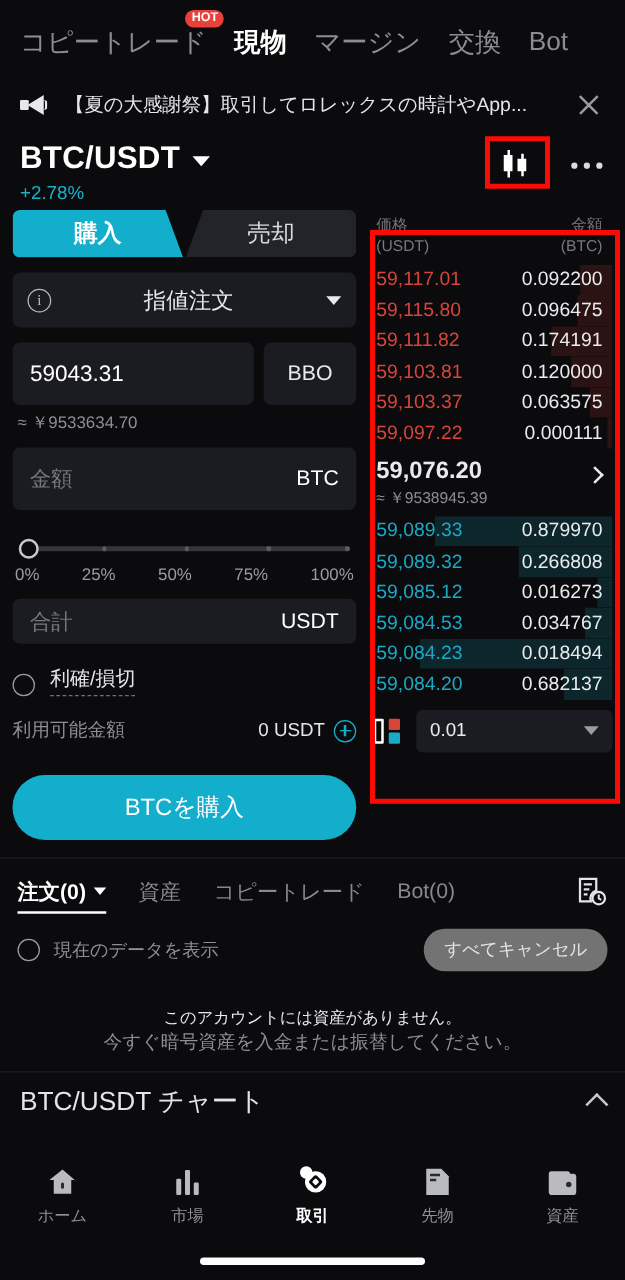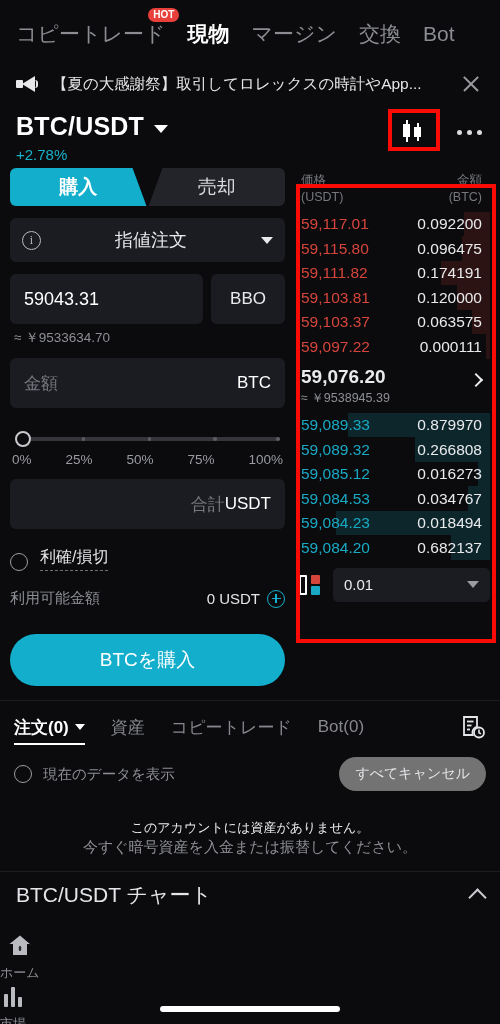--- a/index.html
+++ b/index.html
@@ -148,23 +148,23 @@
   .slider-knob {
     position: absolute; left: -1px; top: -1px; width: 16px; height: 16px;
     border-radius: 50%; border: 2.2px solid #c8c9cd; background: #0b0b0d;
   }
   .slider-labels {
     display: flex; justify-content: space-between;
     font-size: 13.5px; color: #9a9ca1; margin-bottom: 12px; padding: 0 2px;
   }
 
   .total-input {
-    height: 50px; background: #1b1c21; border-radius: 6px;
+    height: 36px; background: #1b1c21; border-radius: 6px;
     display: flex; align-items: center; padding: 0 14px;
-    justify-content: flex-end; margin-bottom: 18px;
+    justify-content: space-between; margin-bottom: 18px;
   }
 
   
   .tpsl { display: flex; align-items: flex-end; gap: 12px; margin-bottom: 18px; }
   .radio-o { width: 18px; height: 18px; border: 1.7px solid #9a9ca1; border-radius: 50%; flex: none; }
   .tpsl-label {
     font-size: 16px; color: #e4e5e8;
     border-bottom: 1.5px dashed #6d6f75; padding-bottom: 2px;
   }
 
@@ -260,21 +260,21 @@
   .chartbar {
     display: flex; align-items: center; justify-content: space-between;
     padding: 0 16px; height: 46px; border-top: 1px solid #1d1e23;
   }
   .chartbar-label { font-size: 21px; color: #e4e5e8; }
   .chev-up { width: 13px; height: 13px; border-left: 2.2px solid #c8c9cd; border-top: 2.2px solid #c8c9cd; transform: rotate(45deg); margin-top: 5px; }
 
   
   .bottomnav {
     position: absolute; left: 0; right: 0; bottom: 0; height: 105px;
-    background: #0b0b0d; display: flex; align-items: flex-start; padding-top: 12px; flex-direction: column;
+    background: #0b0b0d; display: flex; align-items: flex-start; padding-top: 12px;
   }
   .navitem { flex: 1; display: flex; flex-direction: column; align-items: center; gap: 7px; }
   .navlabel { font-size: 13px; color: #8d8f95; }
   .navitem.active .navlabel { color: #ffffff; font-weight: bold; }
   .navico { height: 26px; display: flex; align-items: flex-end; justify-content: center; }
   .homebar {
     position: absolute; left: 50%; transform: translateX(-50%); bottom: 12px;
     width: 180px; height: 6px; background: #ffffff; border-radius: 3px;
   }
 </style>

